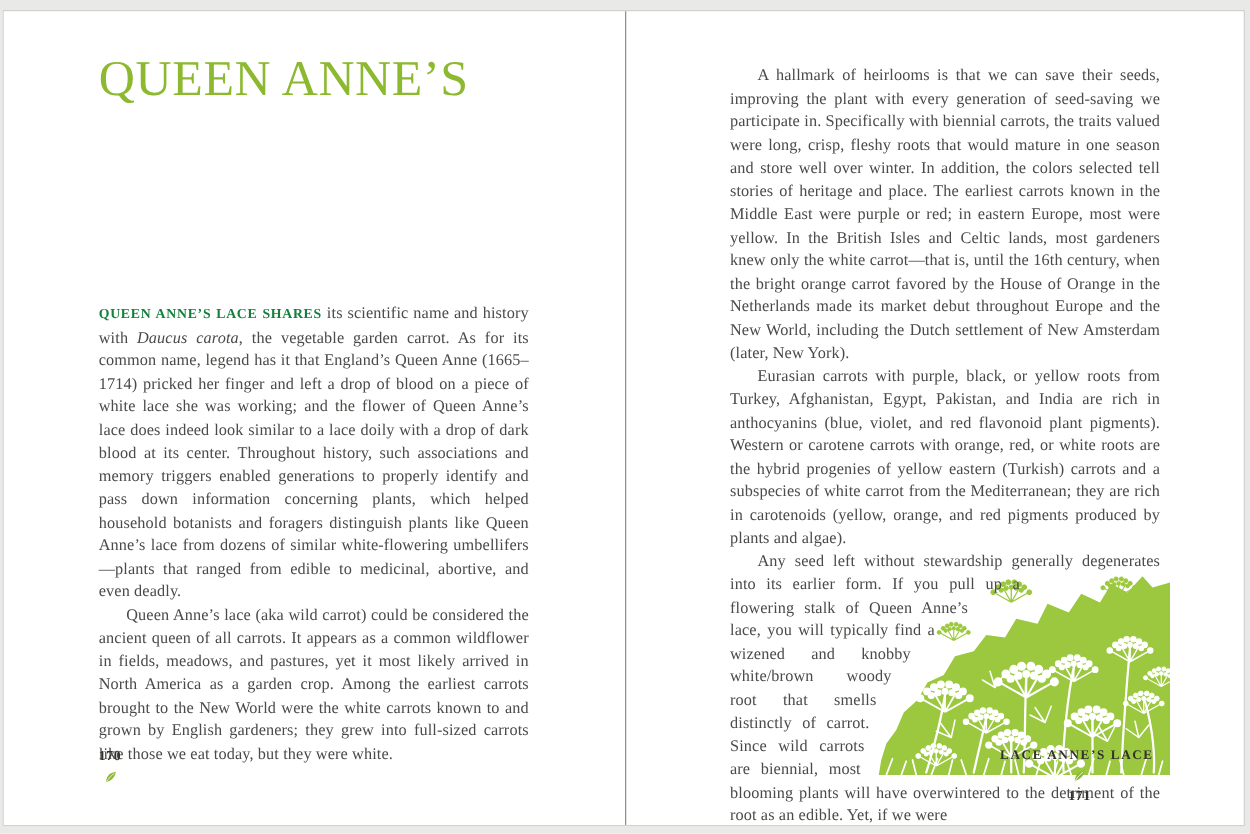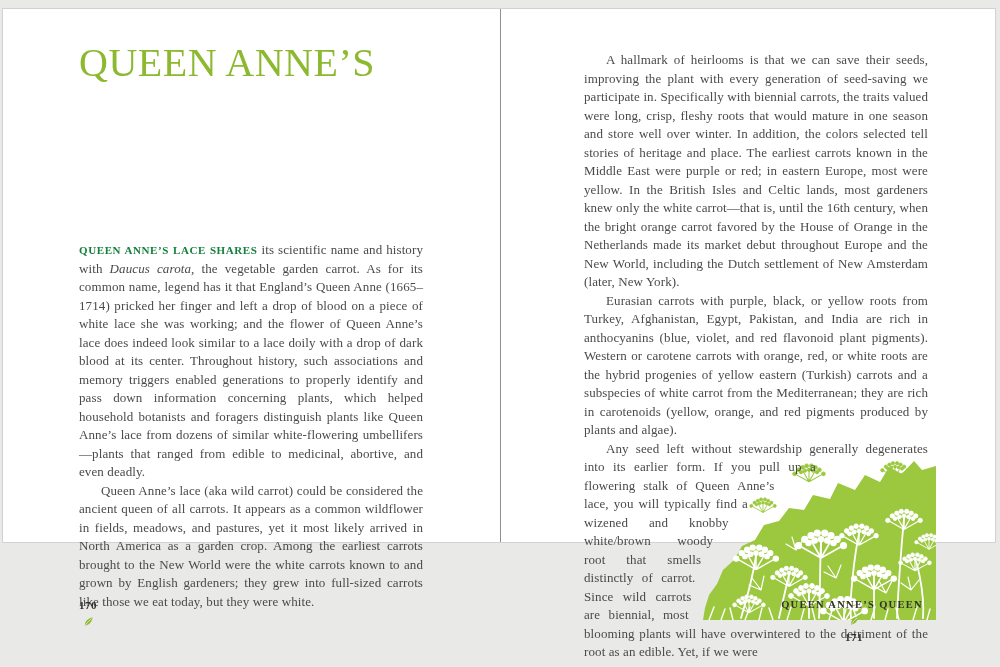--- a/index.html
+++ b/index.html
@@ -2,21 +2,21 @@
 <html><head>
 <meta charset="utf-8">
 <style>
   html,body{margin:0;padding:0;}
   body{
     width:1000px;height:667px;overflow:hidden;position:relative;
     background:#e9e9e8;
     font-family:"Liberation Serif", serif;
   }
   .spread{
-    position:absolute;left:2px;top:8px;width:994px;height:535px;
+    position:absolute;left:2px;top:8px;width:994px;height:653px;
     background:#ffffff;border:1px solid #d2d2d0;box-sizing:border-box;
   }
   .gutter{
     position:absolute;left:497px;top:0;width:1px;height:100%;
     background:#8f8f8f;
   }
   
   .title{
     position:absolute;left:76px;top:32px;
     color:#8cb92f;font-size:40px;line-height:43px;
@@ -151,21 +151,21 @@
             <use href="#um" transform="translate(108,9) scale(0.8)"></use>
             <use href="#um" transform="translate(194,6) scale(0.7)"></use>
             <use href="#um" transform="translate(62,42) scale(0.65)"></use>
           </g>
         </svg>
         </span><span>Any seed left without stewardship generally degenerates into its earlier form. If you pull up a flowering stalk of Queen Anne’s lace, you will typically find a wizened and knobby white/brown woody root that smells distinctly of carrot. Since wild carrots are biennial, most blooming plants will have overwintered to the detriment of the root as an edible. Yet, if we were</span>
     </p>
   </div>
 
   <div class="footer footer-right">
-    <span class="runhead">QUEEN ANNE’S QUEEN</span>
+    <span class="runhead">LACE ANNE’S LACE</span>
     <span class="leaf-icon">
       <svg width="11" height="11" viewBox="0 0 12 12">
         <path d="M2 10.5 C2.2 5.5 5.2 2.2 10.5 1.5 C9.8 6.4 6.6 9.6 2 10.5 Z" fill="#8cb92f"></path>
         <path d="M2.4 10.2 C4.4 7.2 6.6 4.8 9.4 2.8" stroke="#ffffff" stroke-width="0.7" fill="none"></path>
       </svg>
     </span>
     <span class="pagenum">171</span>
   </div>
 </div>
 

